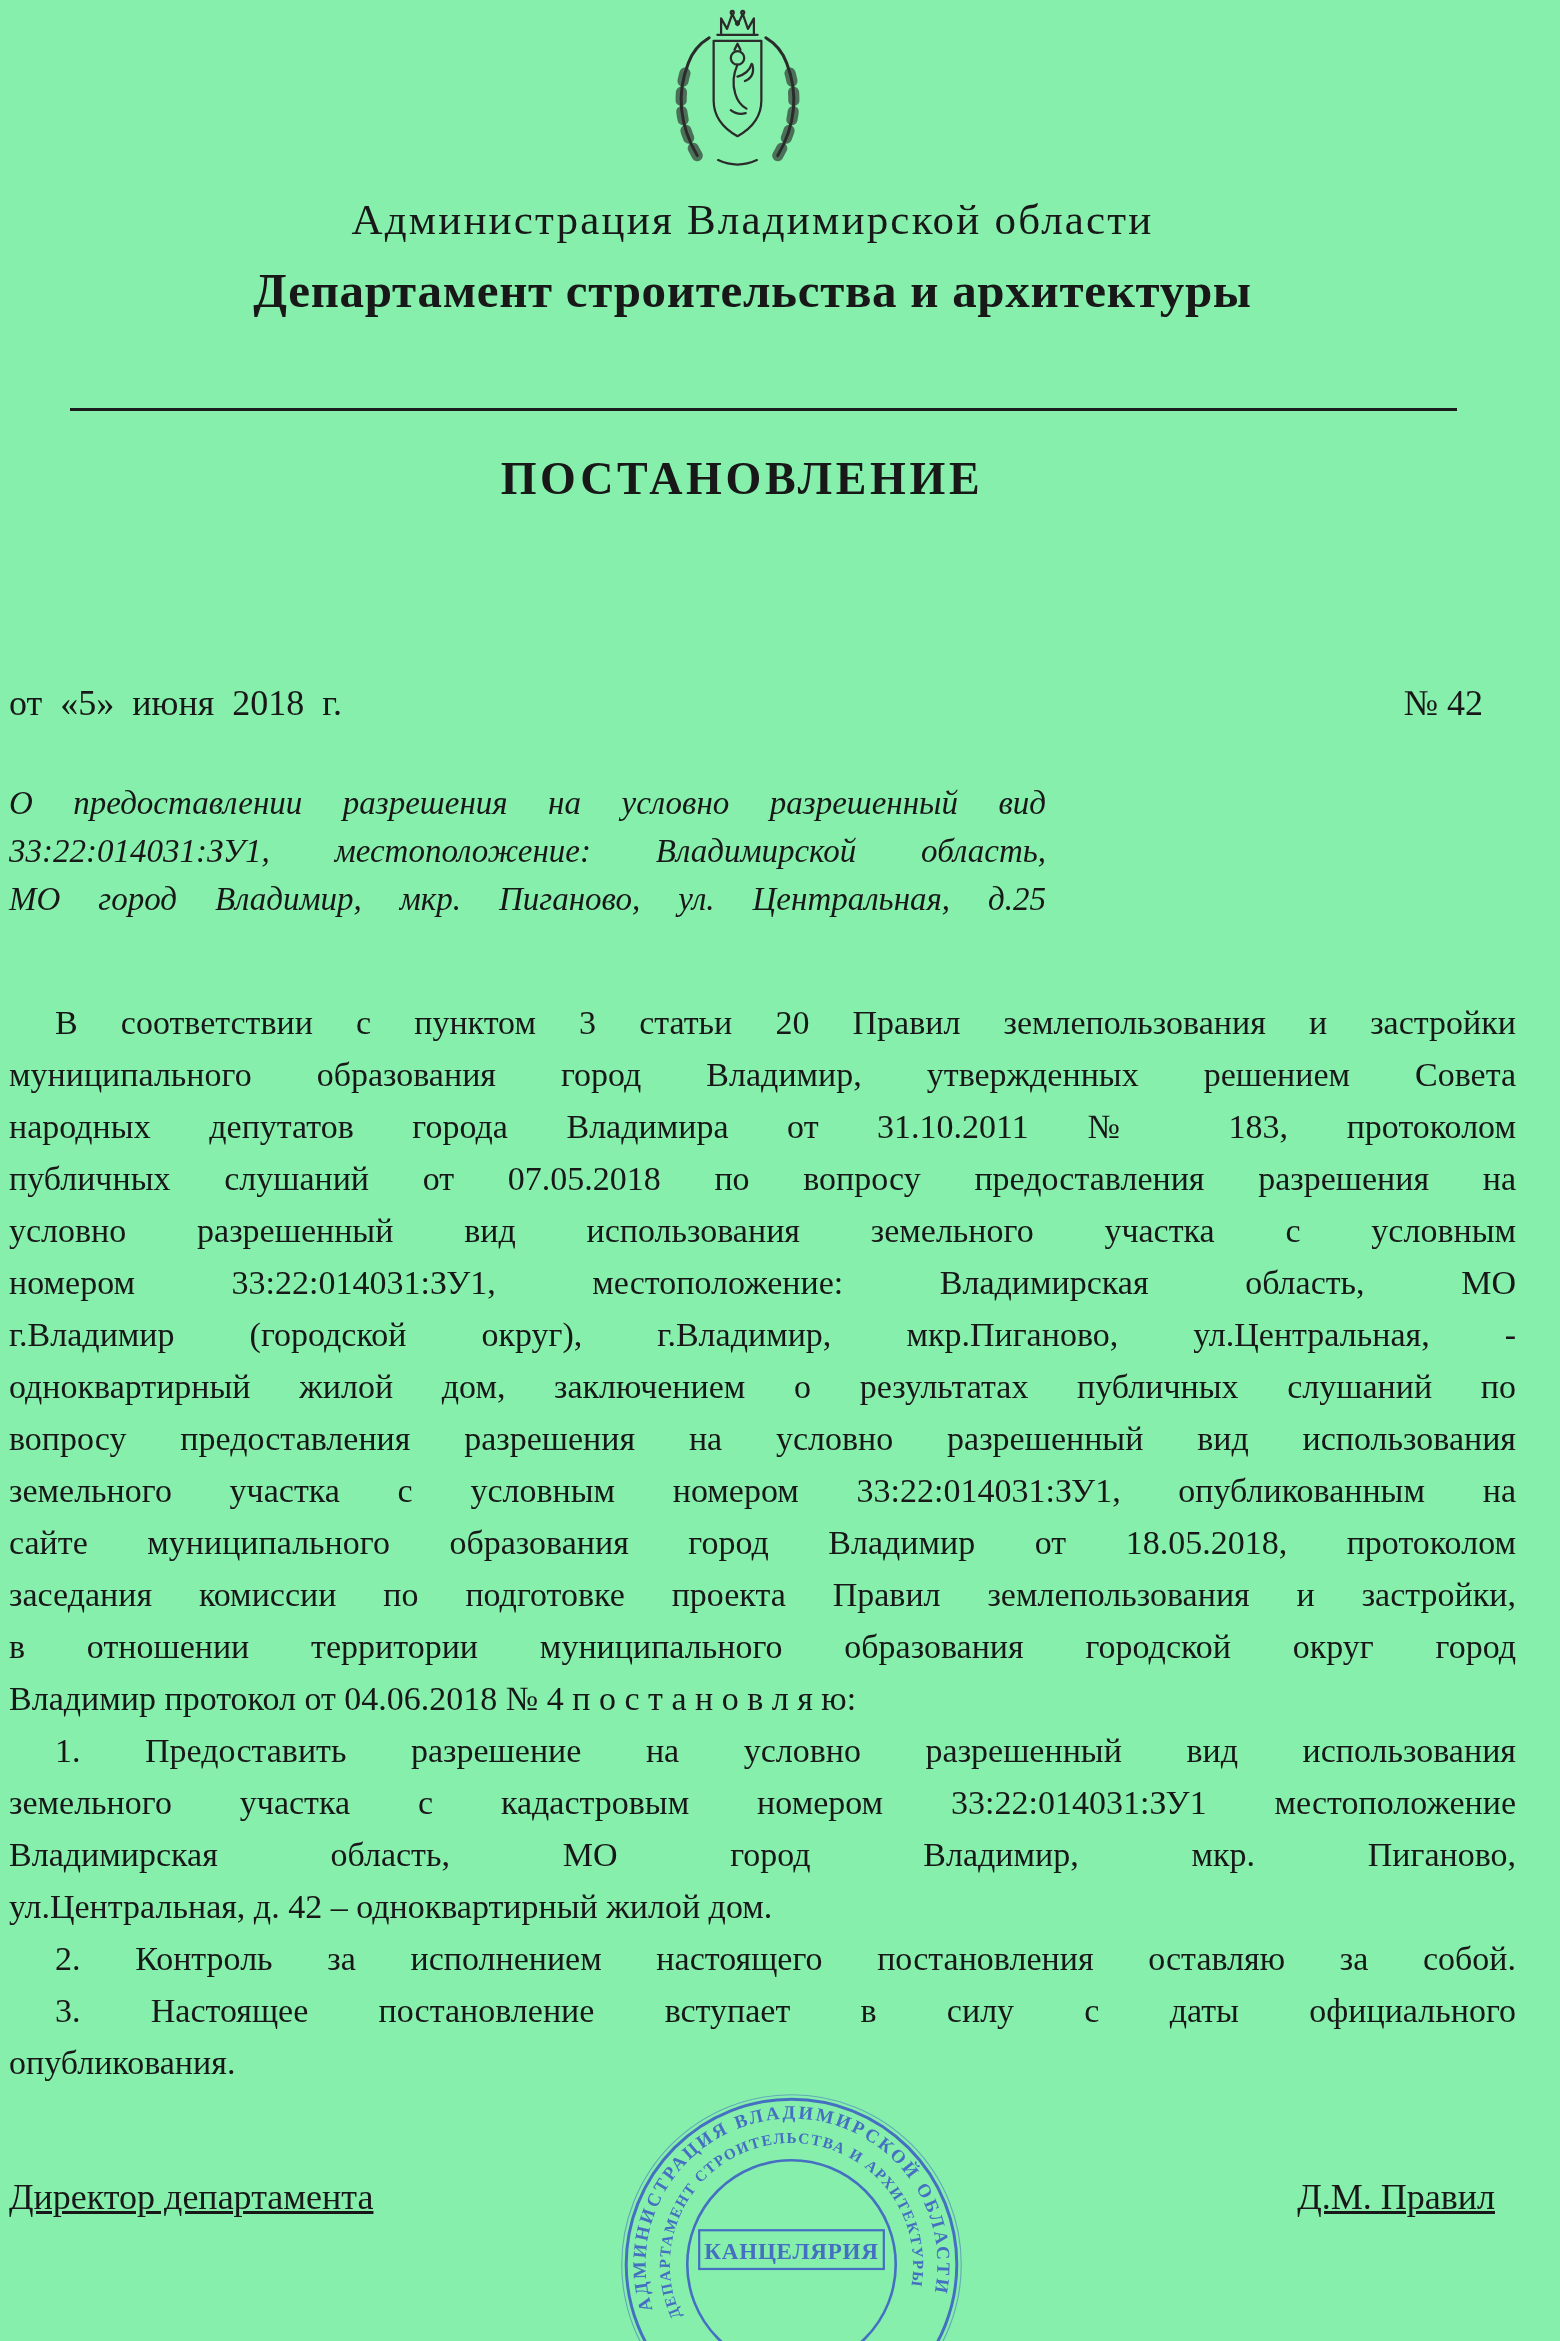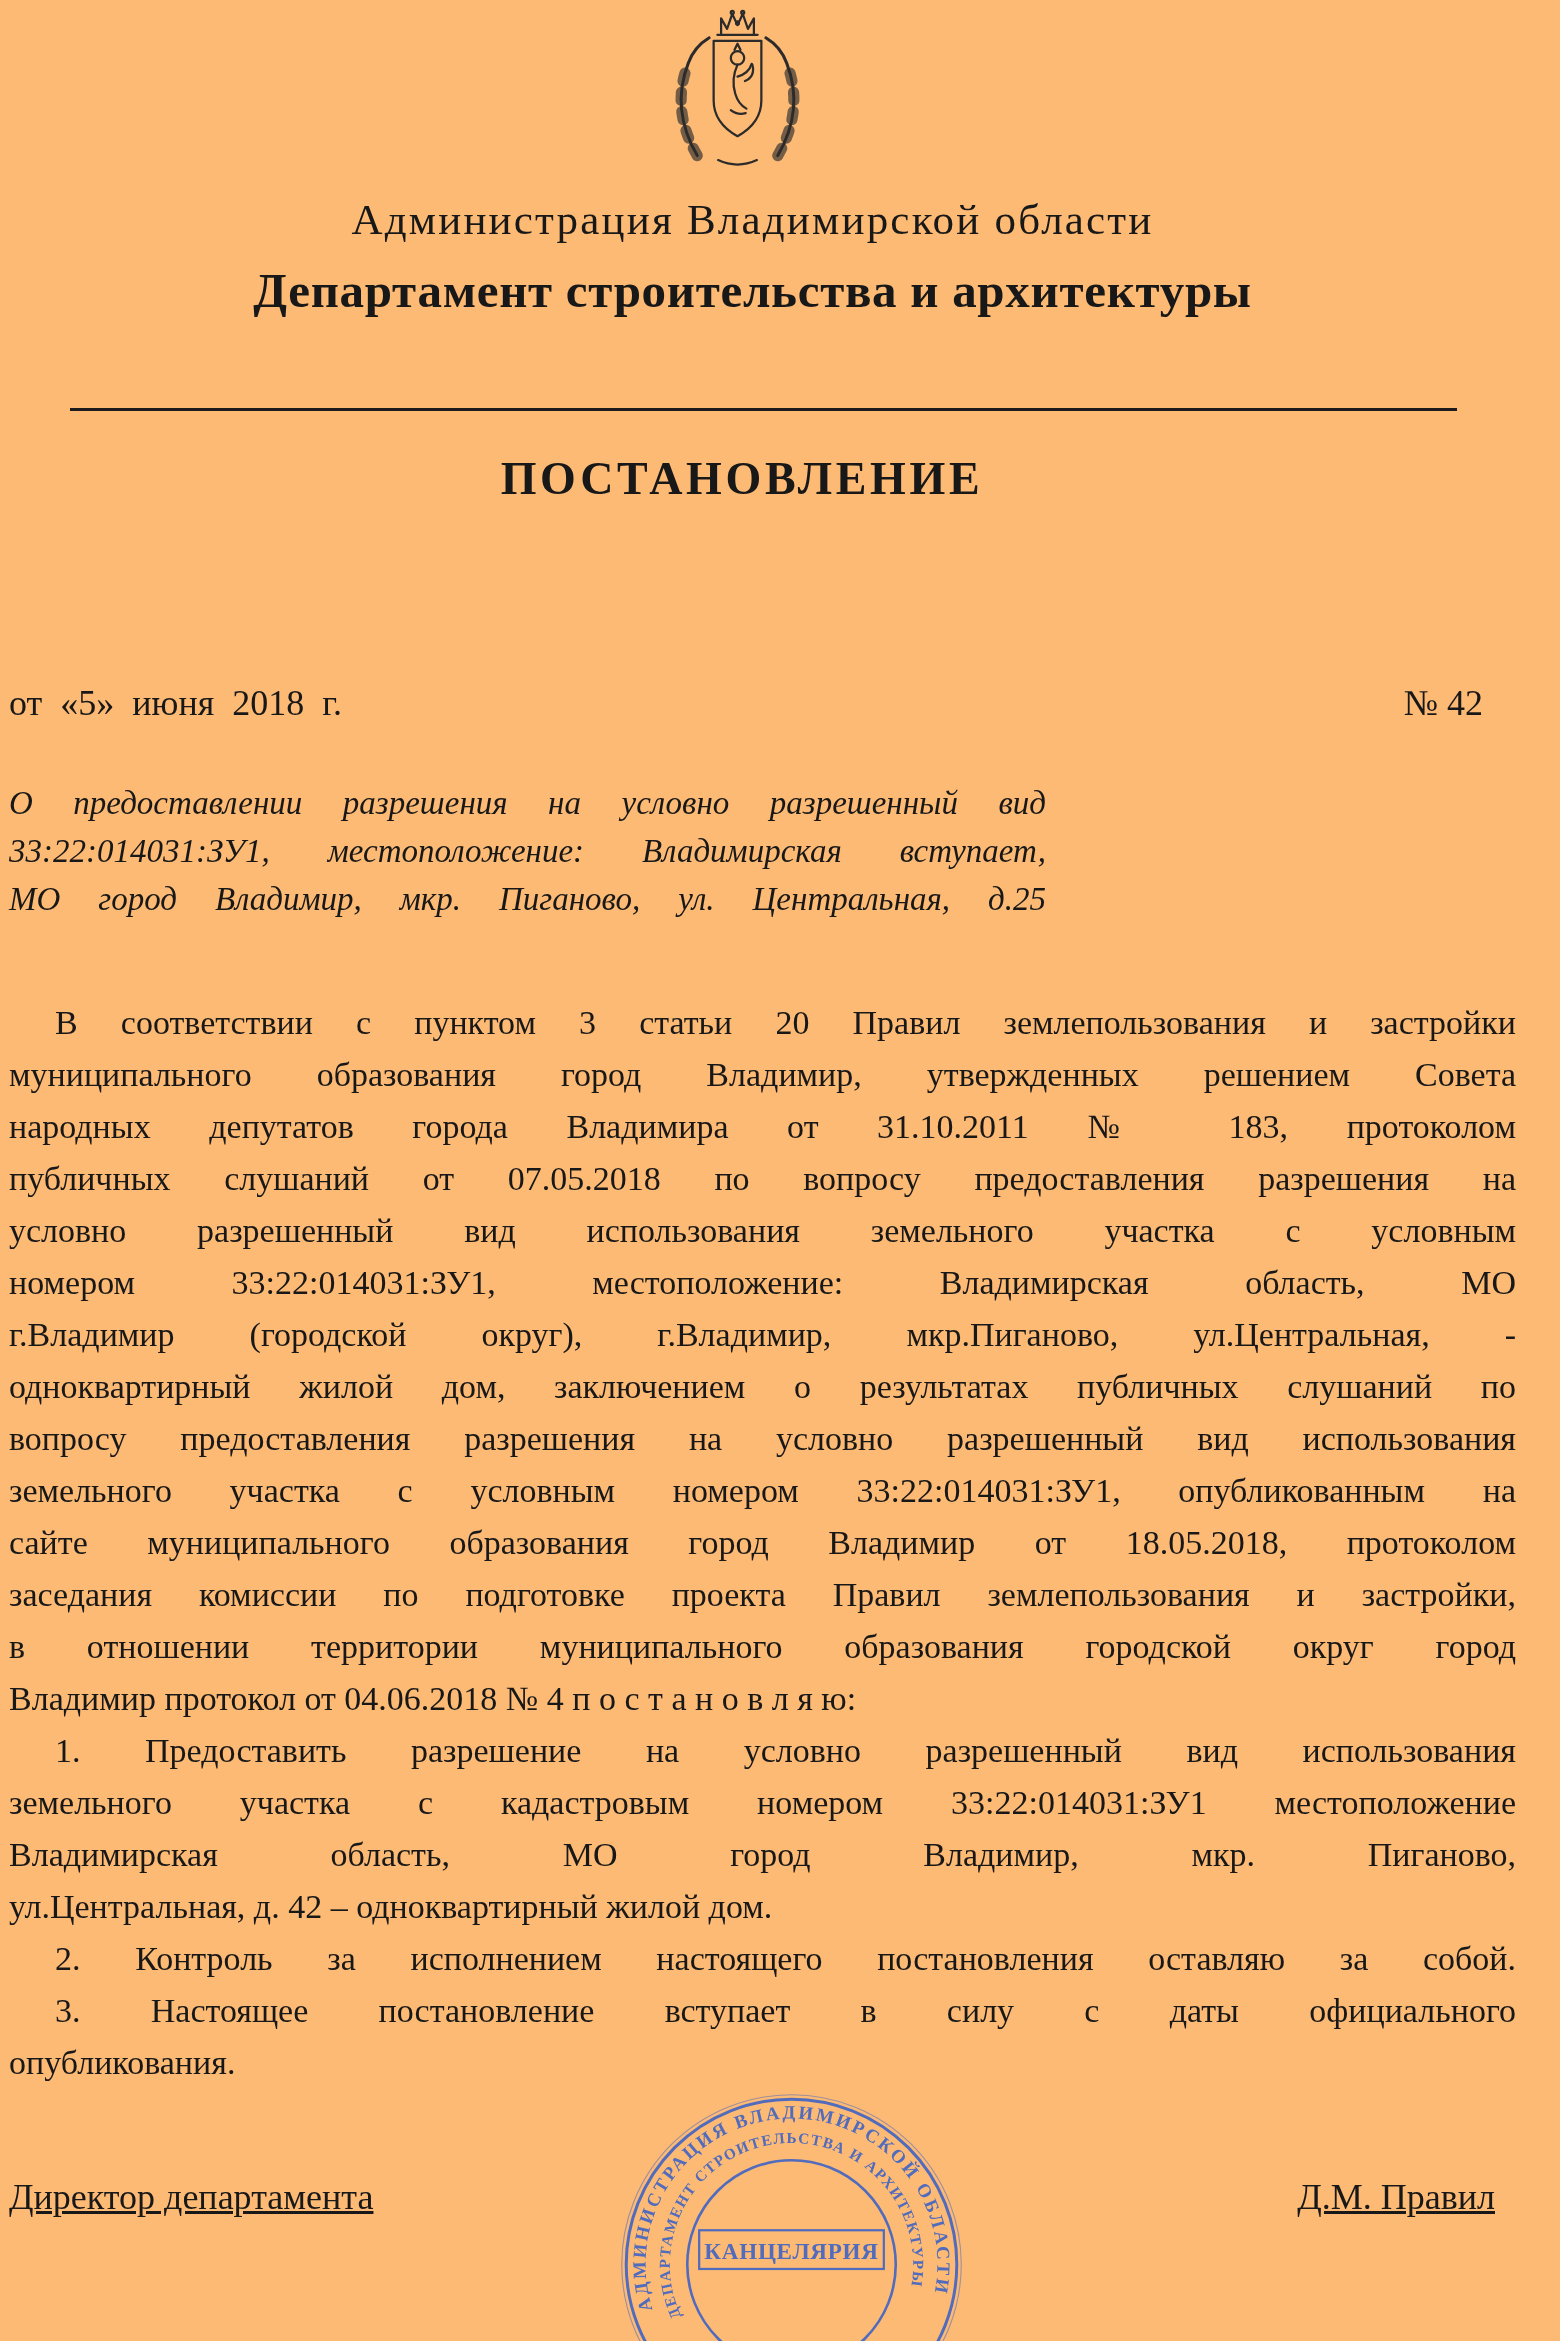--- a/index.html
+++ b/index.html
@@ -1,17 +1,17 @@
 <!DOCTYPE html>
 <html style="font-size:12px"><head>
 <meta charset="utf-8">
 <style>
   html,body{margin:0;padding:0;background:#ffffff;}
   .page{
-    position:relative;width:1560px;height:2342px;background:#fdba74;
+    position:relative;width:1560px;height:2342px;background:#86efac;
     overflow:hidden;font-family:"Liberation Serif",serif;color:#181818;
   }
   .emblem{position:absolute;left:642px;top:4.5px;width:191px;height:170px;}
   .org1{position:absolute;top:195px;left:0;width:1505px;text-align:center;
     font-size:43px;letter-spacing:2.2px;white-space:nowrap;}
   .org2{position:absolute;top:262px;left:0;width:1505px;text-align:center;
     font-size:49px;font-weight:700;letter-spacing:0.7px;white-space:nowrap;}
   .rule{position:absolute;top:408px;left:70px;width:1387px;height:3px;background:#1c1c1c;}
   .title{position:absolute;top:444px;left:0;width:1484px;text-align:center;
     font-size:46px;font-weight:700;letter-spacing:3.7px;margin-top:8px;}
@@ -69,21 +69,21 @@
 
   <div class="title">ПОСТАНОВЛЕНИЕ</div>
 
   <div class="meta">
     <span class="date">от «5» июня 2018 г.</span>
     <span class="number">№ 42</span>
   </div>
 
   <div class="subject">
     <div class="ln">О предоставлении разрешения на условно разрешенный вид</div>
-    <div class="ln">33:22:014031:ЗУ1, местоположение: Владимирская вступает,</div>
+    <div class="ln">33:22:014031:ЗУ1, местоположение: Владимирской область,</div>
     <div class="ln">МО город Владимир, мкр. Пиганово, ул. Центральная, д.25</div>
   </div>
 
   <div class="bodytext">
     <div class="ln ind">В соответствии с пунктом 3 статьи 20 Правил землепользования и застройки</div>
     <div class="ln">муниципального образования город Владимир, утвержденных решением Совета</div>
     <div class="ln">народных депутатов города Владимира от 31.10.2011 № 183, протоколом</div>
     <div class="ln">публичных слушаний от 07.05.2018 по вопросу предоставления разрешения на</div>
     <div class="ln">условно разрешенный вид использования земельного участка с условным</div>
     <div class="ln">номером 33:22:014031:ЗУ1, местоположение: Владимирская область, МО</div>

